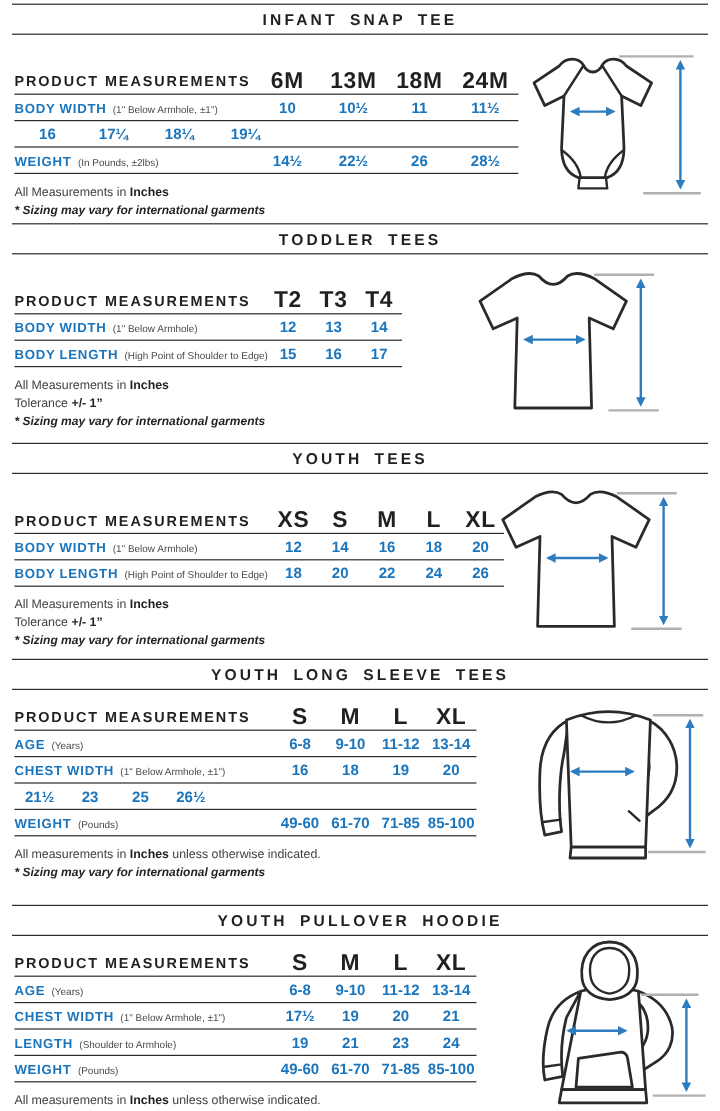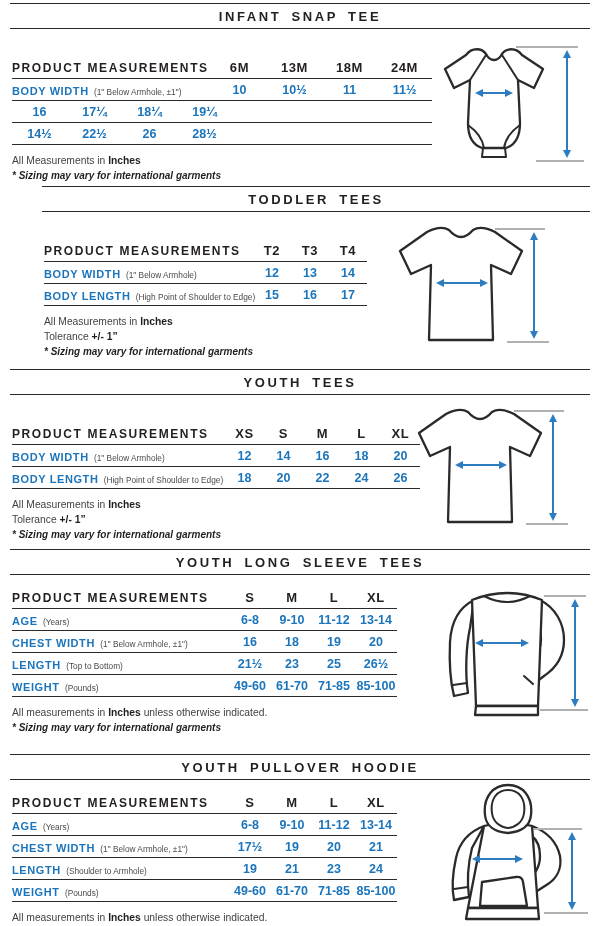--- a/index.html
+++ b/index.html
@@ -1,40 +1,40 @@
 <!DOCTYPE html>
 <html><head>
 <meta charset="utf-8">
 <style>
   html,body{margin:0;padding:0;background:#ffffff;}
   body{font-family:"Liberation Sans",sans-serif;color:#231f20;}
   .page{position:relative;width:600px;height:926px;background:#fff;overflow:hidden;}
 
   .section{position:relative;box-sizing:border-box;}
   .sec-infant{height:180px;}
-  .sec-toddler{height:180px;padding-left:32px;}
+  .sec-toddler{height:180px;}
   .sec-youth{height:177px;}
   .sec-longsleeve{height:202px;}
   .sec-hoodie{height:187px;}
 
   .sec-header{margin:3px 10px 0;border-top:1.6px solid #2a2a2c;border-bottom:1.6px solid #2a2a2c;
               padding:6px 0 5px;text-align:center;}
   .sec-title{margin:0;font-size:13px;font-weight:bold;letter-spacing:2.6px;word-spacing:4px;line-height:1;}
 
   .table{margin-left:12px;}
   .sec-infant .table,.sec-toddler .table,.sec-youth .table{margin-top:28px;width:420px;}
   .sec-toddler .table{width:323px;}
   .sec-youth .table{width:408px;}
   .sec-longsleeve .table,.sec-hoodie .table{margin-top:12px;width:385px;}
 
   .trow{display:flex;align-items:center;height:21px;border-bottom:1.6px solid #2a2a2c;}
   .lcell{flex:1 1 0%;min-width:0;white-space:nowrap;overflow:visible;}
   .hlabel{font-weight:bold;font-size:12px;letter-spacing:1.6px;color:#231f20;}
   .vcell{flex:0 0 auto;text-align:center;color:#1b75bc;font-weight:bold;font-size:12.5px;white-space:nowrap;}
-  .hcell{color:#231f20;font-size:13px;letter-spacing:0.6px;}
+  .hcell{color:#231f20;font-size:19px;letter-spacing:0.6px;}
   .sec-infant .vcell{width:55px;}
   .sec-toddler .vcell{width:38px;}
   .sec-youth .vcell{width:39px;}
   .sec-longsleeve .vcell,.sec-hoodie .vcell{width:42px;}
   .rlabel{color:#1b75bc;font-weight:bold;font-size:11px;letter-spacing:0.6px;text-align:right;}
   .rnote{color:#4a4a4c;font-size:8.3px;margin-left:3px;}
 
   .footnotes{margin:8px 0 0 12px;font-size:10.3px;line-height:15px;}
   .fn-normal{color:#3f3f41;}
   .fn-bold{color:#231f20;font-weight:bold;}
@@ -83,20 +83,21 @@
           <div class="vcell">11</div>
           <div class="vcell">11½</div>
         </div>
         <div class="trow">
           <div class="vcell">16</div>
           <div class="vcell">17¼</div>
           <div class="vcell">18¼</div>
           <div class="vcell">19¼</div>
         </div>
         <div class="trow">
+          <div class="lcell"><span class="rlabel">WEIGHT</span><span class="rnote"> (In Pounds, ±2lbs)</span></div>
           <div class="vcell">14½</div>
           <div class="vcell">22½</div>
           <div class="vcell">26</div>
           <div class="vcell">28½</div>
         </div>
       </div>
     <div class="footnotes">
         <div class="fn-line"><span class="fn-normal">All Measurements in </span><span class="fn-bold">Inches</span></div>
         <div class="fn-line"><span class="fn-italic">* Sizing may vary for international garments</span></div>
       </div>
@@ -222,21 +223,20 @@
           <div class="vcell">13-14</div>
         </div>
         <div class="trow">
           <div class="lcell"><span class="rlabel">CHEST WIDTH</span><span class="rnote"> (1" Below Armhole, ±1")</span></div>
           <div class="vcell">16</div>
           <div class="vcell">18</div>
           <div class="vcell">19</div>
           <div class="vcell">20</div>
         </div>
         <div class="trow">
-          <div class="lcell"><span class="rlabel">LENGTH</span><span class="rnote"> (Top to Bottom)</span></div>
           <div class="vcell">21½</div>
           <div class="vcell">23</div>
           <div class="vcell">25</div>
           <div class="vcell">26½</div>
         </div>
         <div class="trow">
           <div class="lcell"><span class="rlabel">WEIGHT</span><span class="rnote"> (Pounds)</span></div>
           <div class="vcell">49-60</div>
           <div class="vcell">61-70</div>
           <div class="vcell">71-85</div>

